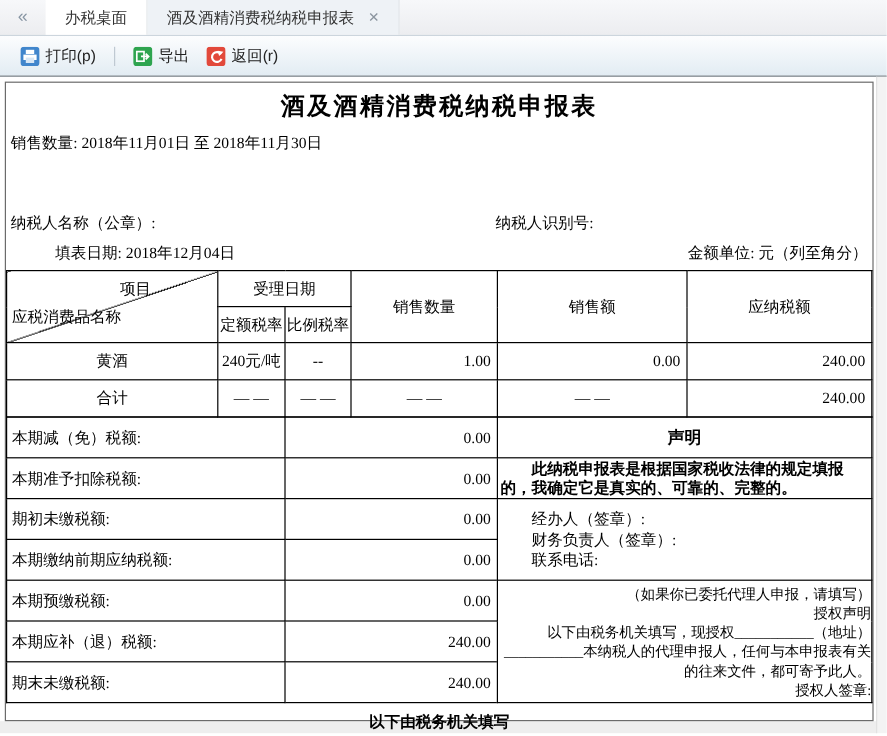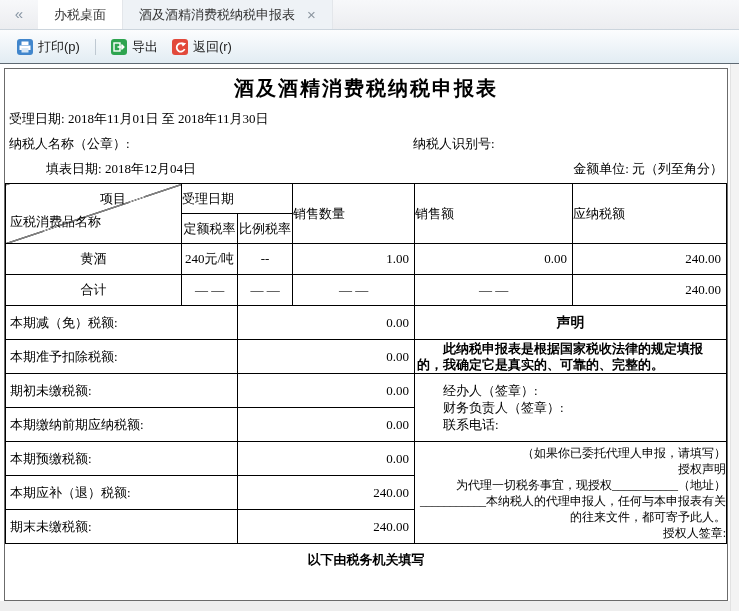--- a/index.html
+++ b/index.html
@@ -32,34 +32,34 @@
                  background:#f3f3f3; border-left:1px solid #e2e2e2; }
   .bottom-strip { position:absolute; left:0; bottom:0; width:730px; height:10px; background:#eeeeee; }
   .panel { position:absolute; left:4px; top:4px; width:724px; height:533px;
            border:1px solid #6b6b6b; background:#fff; color:#000;
            font-family:"Liberation Serif", serif; }
 
   .form-title { text-align:center; font-size:20px; font-weight:bold;
                 letter-spacing:2px; padding-top:6px; }
   .info { font-size:13px; }
   .info1 { padding:8px 0 0 4px; }
-  .info2 { display:flex; padding:7px 0 0 4px; }
+  .info2 { display:flex; padding:7px 0 0 4px;margin-top:42px; }
   .info2 .lft { width:404px; }
   .info3 { display:flex; justify-content:space-between; padding:7px 4px 5px 4px;margin-left:37px; }
 
   table { border-collapse:collapse; width:100%; table-layout:fixed; font-size:13px; }
   td, th { border:1px solid #000; font-weight:normal; overflow:hidden; }
   .lower { margin-top:-1px; }
 
   
   .corner { position:relative; padding:0;
             background:linear-gradient(to bottom right, transparent 49.6%, #000 49.6%, #000 50.4%, transparent 50.4%); }
   .corner .c-top { position:absolute; top:6px; left:94px; }
   .corner .c-bottom { position:absolute; bottom:12px; left:4px; }
-  .hrow1 td, .hrow1 th { height:30px; }
+  .hrow1 td, .hrow1 th { height:30px; text-align:center; }
   .hrow2 td, .hrow2 th { height:30px; text-align:center; }
   .drow td { height:31px; }
   .c-center { text-align:center;margin-top:32px; }
   .c-num { text-align:right; padding-right:5px; }
 
   
   .lower td { height:34px; }
   .lbl { padding-left:4px; }
   .decl-header { text-align:center; font-weight:bold; font-size:14px; }
   .decl-text { font-weight:bold; font-size:13px; line-height:16px; padding:0 2px;
@@ -128,21 +128,21 @@
 
   <div class="content">
     <div class="right-strip"></div>
     <div class="bottom-strip"></div>
 
     <div class="panel">
 
       <div class="form-title">酒及酒精消费税纳税申报表</div>
 
       <div class="info info1">
-        <span>受理日期:</span>
+        <span>销售数量:</span>
         <span>2018年11月01日 至 2018年11月30日</span>
       </div>
       <div class="info info2">
         <span class="lft">纳税人名称（公章）:</span>
         <span>纳税人识别号:</span>
       </div>
       <div class="info info3">
         <span>
           <span>填表日期:</span>
           <span>2018年12月04日</span>
@@ -222,21 +222,21 @@
         <tr>
           <td class="lbl">本期缴纳前期应纳税额:</td>
           <td class="c-num">0.00</td>
         </tr>
         <tr>
           <td class="lbl">本期预缴税额:</td>
           <td class="c-num">0.00</td>
           <td class="auth" rowspan="3">
             <div>（如果你已委托代理人申报，请填写）</div>
             <div>授权声明</div>
-            <div>为代理一切税务事宜，现授权___________（地址）</div>
+            <div>以下由税务机关填写，现授权___________（地址）</div>
             <div>___________本纳税人的代理申报人，任何与本申报表有关</div>
             <div>的往来文件，都可寄予此人。</div>
             <div>授权人签章:</div>
           </td>
         </tr>
         <tr>
           <td class="lbl">本期应补（退）税额:</td>
           <td class="c-num">240.00</td>
         </tr>
         <tr>

